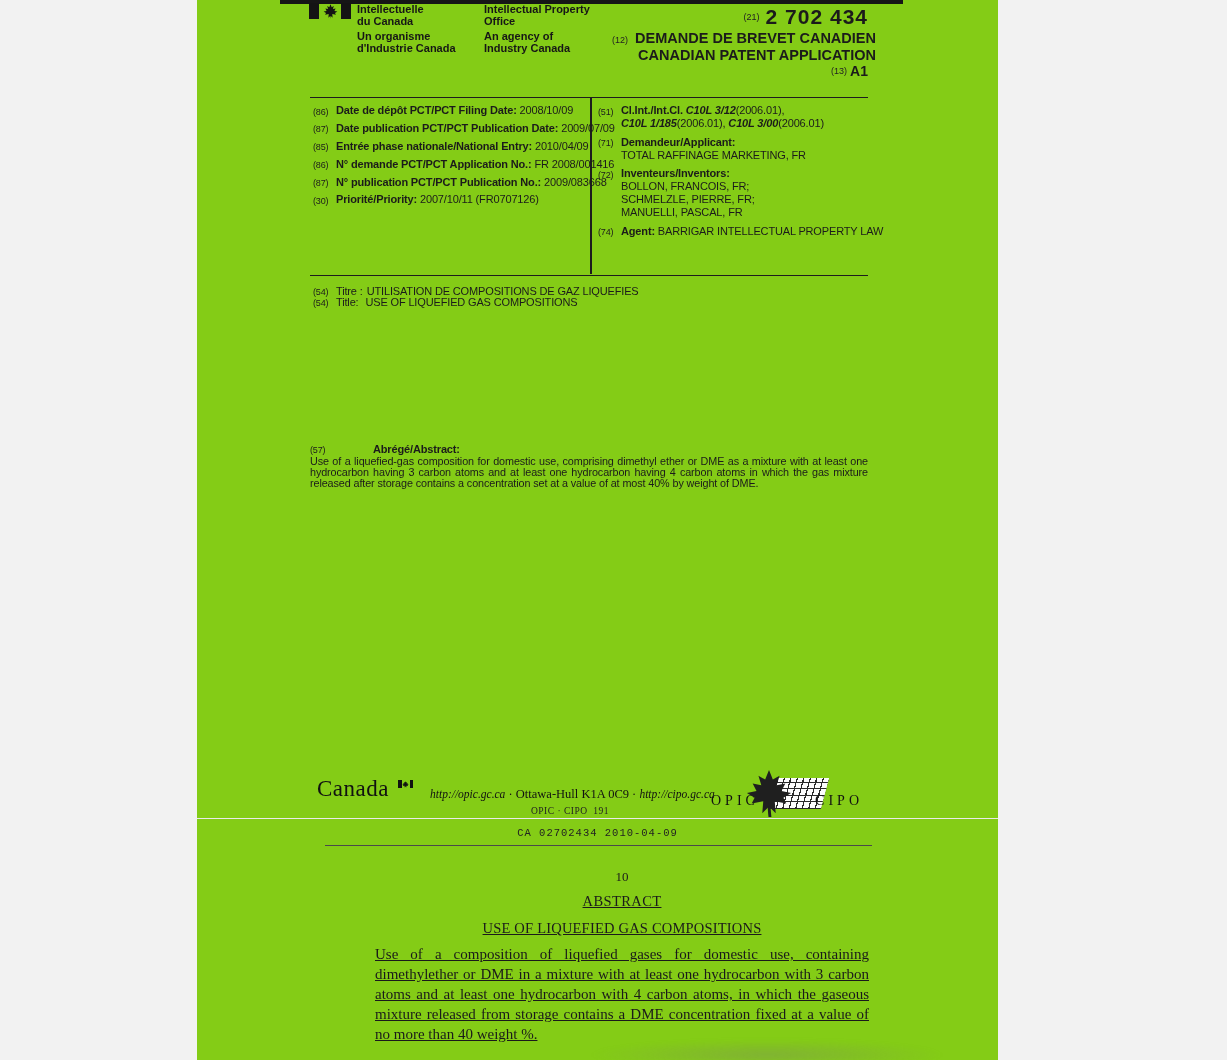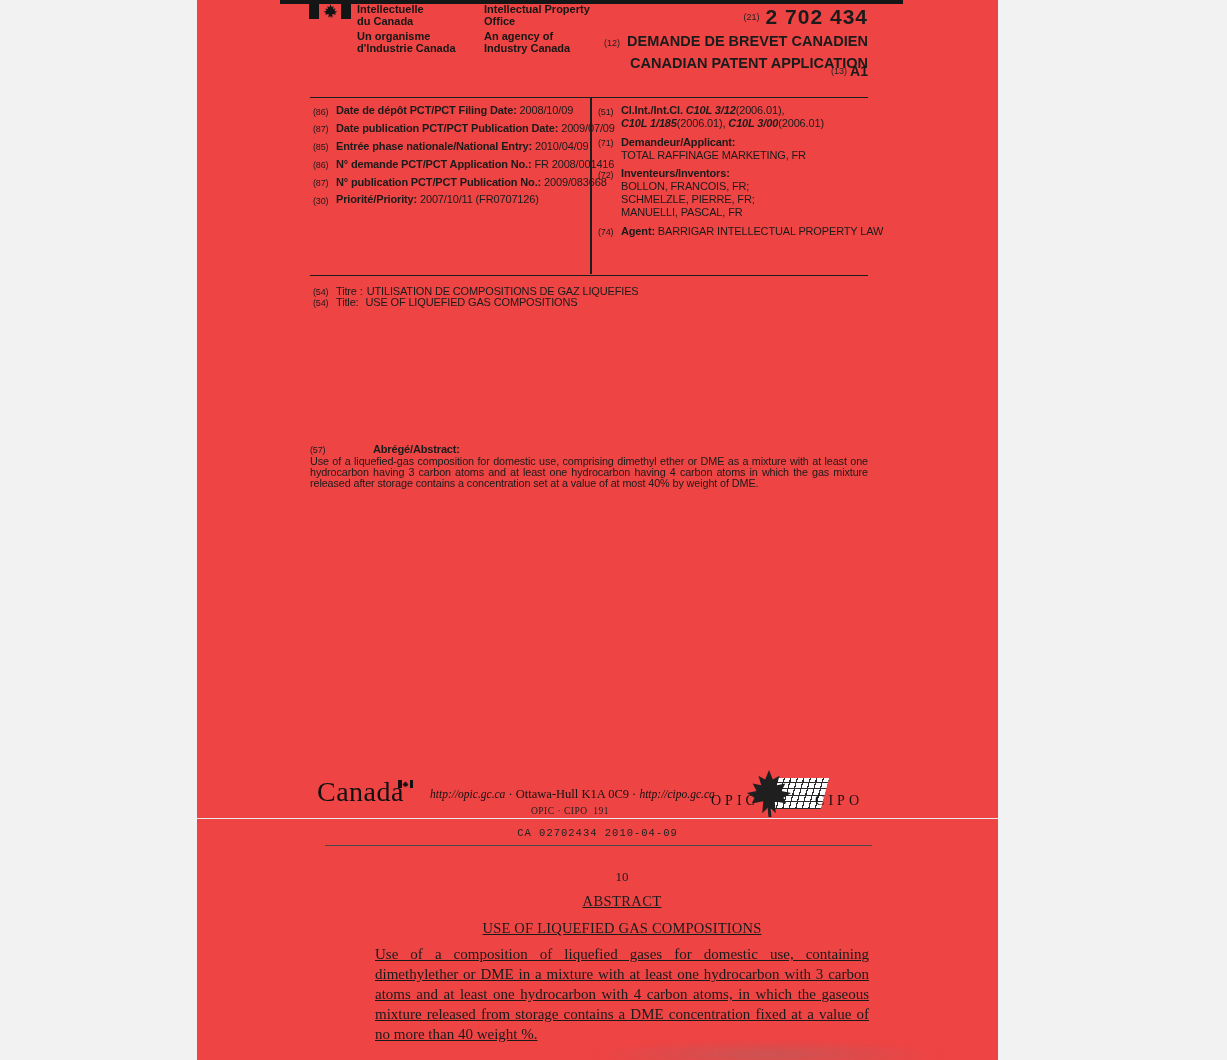--- a/index.html
+++ b/index.html
@@ -2,40 +2,40 @@
 <html><head>
 <meta charset="utf-8">
 <style>
   html,body{margin:0;padding:0;}
   body{
     width:1227px;height:1060px;position:relative;overflow:hidden;
     background:#f2f2f2;
     font-family:"Liberation Sans",sans-serif;
     color:#1b1b1b;
   }
-  .page{position:absolute;left:197px;top:0;width:801px;height:1060px;background:#ef4444;}
+  .page{position:absolute;left:197px;top:0;width:801px;height:1060px;background:#84cc16;}
   .abs{position:absolute;}
   .nw{white-space:nowrap;}
 
   
   .topbar{left:83px;top:0;width:623px;height:4px;background:#161616;}
   .flag{left:112px;top:3px;width:42px;height:16px;display:flex;align-items:stretch;}
   .flag .bar{width:10px;background:#141414;}
   .flag .leafwrap{flex:1;display:flex;align-items:center;justify-content:center;}
   .dept{font-size:11px;line-height:11.5px;font-weight:bold;color:#161616;}
   .dept-fr1{left:160px;top:4px;}
   .dept-fr2{left:160px;top:31px;}
   .dept-en1{left:287px;top:4px;}
   .dept-en2{left:287px;top:31px;}
 
   .code{font-size:9px;color:#222;}
   .pub21{right:130px;top:5px;text-align:right;}
   .pub21 .num{font-size:21px;font-weight:bold;letter-spacing:1px;}
   .pub21 .code{vertical-align:4px;margin-right:6px;}
-  .pub12{right:130px;top:31px;text-align:right;font-weight:bold;font-size:14.5px;line-height:20px;}
+  .pub12{right:122px;top:31px;text-align:right;font-weight:bold;font-size:14.5px;line-height:15px;}
   .pub12 .code{font-weight:normal;margin-right:3px;}
   .pub13{right:130px;top:63px;text-align:right;font-weight:bold;font-size:14px;}
   .pub13 .code{font-weight:normal;vertical-align:2px;margin-right:3px;}
 
   
   .btable{left:113px;top:97px;width:558px;height:177px;
     border-top:1.5px solid #1d1d1d;border-bottom:1.5px solid #1d1d1d;}
   .bdivider{left:393px;top:97px;width:1.5px;height:177px;background:#1d1d1d;}
   .bcol{font-size:11px;letter-spacing:-0.15px;line-height:13px;}
   .bleft{left:116px;top:104px;width:274px;}
@@ -47,21 +47,21 @@
   .cls{font-weight:bold;font-style:italic;}
 
   
   .trow{display:flex;font-size:11px;letter-spacing:-0.15px;}
   .title-fr{left:116px;top:285px;}
   .title-en{left:116px;top:296px;}
   .trow .tlabel{margin-right:4px;}
   .abslabel{left:113px;top:443px;gap:40px;}
   .abstext{left:113px;top:456px;width:558px;font-size:10.8px;letter-spacing:-0.1px;
     line-height:11px;text-align:justify;}
-  .wordmark{left:120px;top:776px;font-family:"Liberation Serif",serif;font-size:28px;letter-spacing:0.5px;color:#111;}
+  .wordmark{left:120px;top:776px;font-family:"Liberation Serif",serif;font-size:23px;letter-spacing:0.5px;color:#111;}
   .wm-flag{left:201px;top:780px;width:15px;height:8px;display:flex;}
   .wm-flag .bar{width:3.5px;background:#111;}
   .wm-flag .leafwrap{flex:1;display:flex;align-items:center;justify-content:center;}
   .address{left:233px;top:787px;width:280px;text-align:center;font-family:"Liberation Serif",serif;
     font-size:12.5px;color:#111;}
   .address i{font-size:11.5px;}
   .formcode{left:233px;top:806px;width:280px;text-align:center;font-family:"Liberation Serif",serif;
     font-size:9.5px;letter-spacing:0.5px;white-space:pre;color:#222;}
   .opiclogo{left:514px;top:771px;width:152px;height:50px;}
   .opiclogo .word{position:absolute;font-family:"Liberation Serif",serif;font-size:14px;

